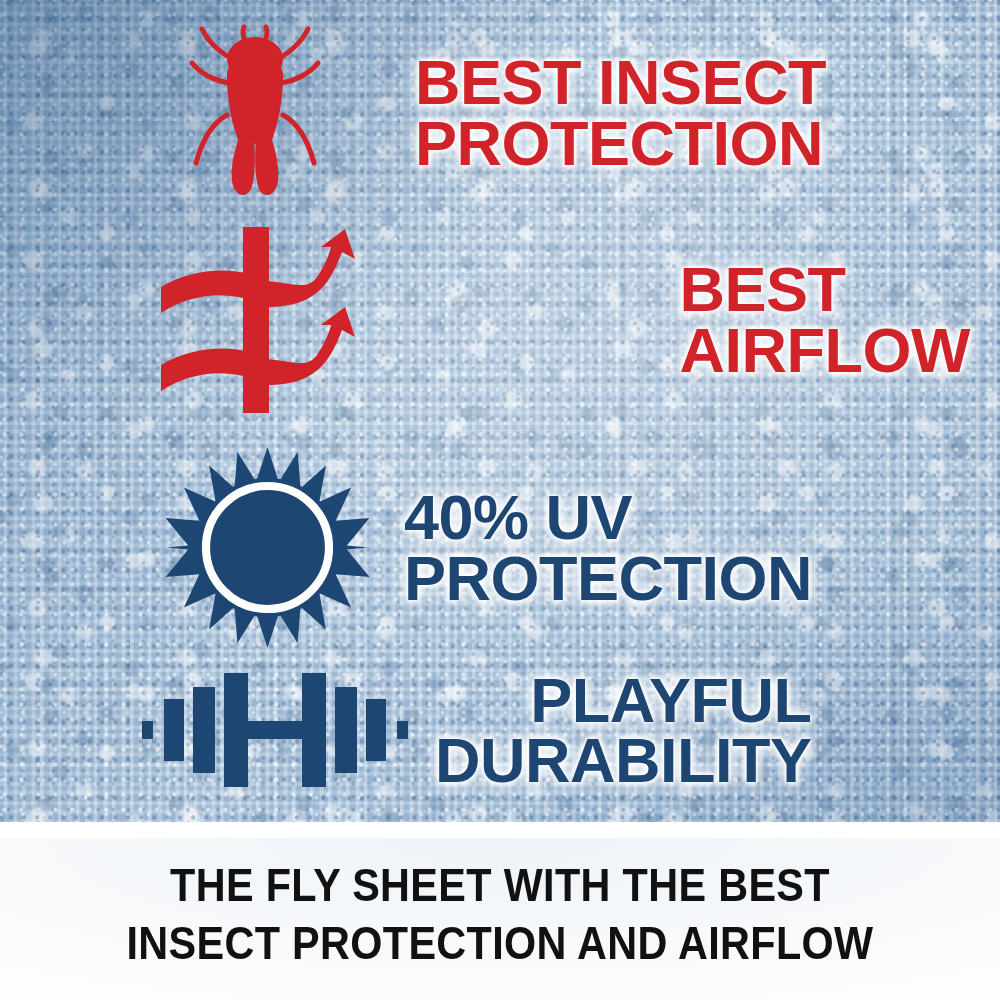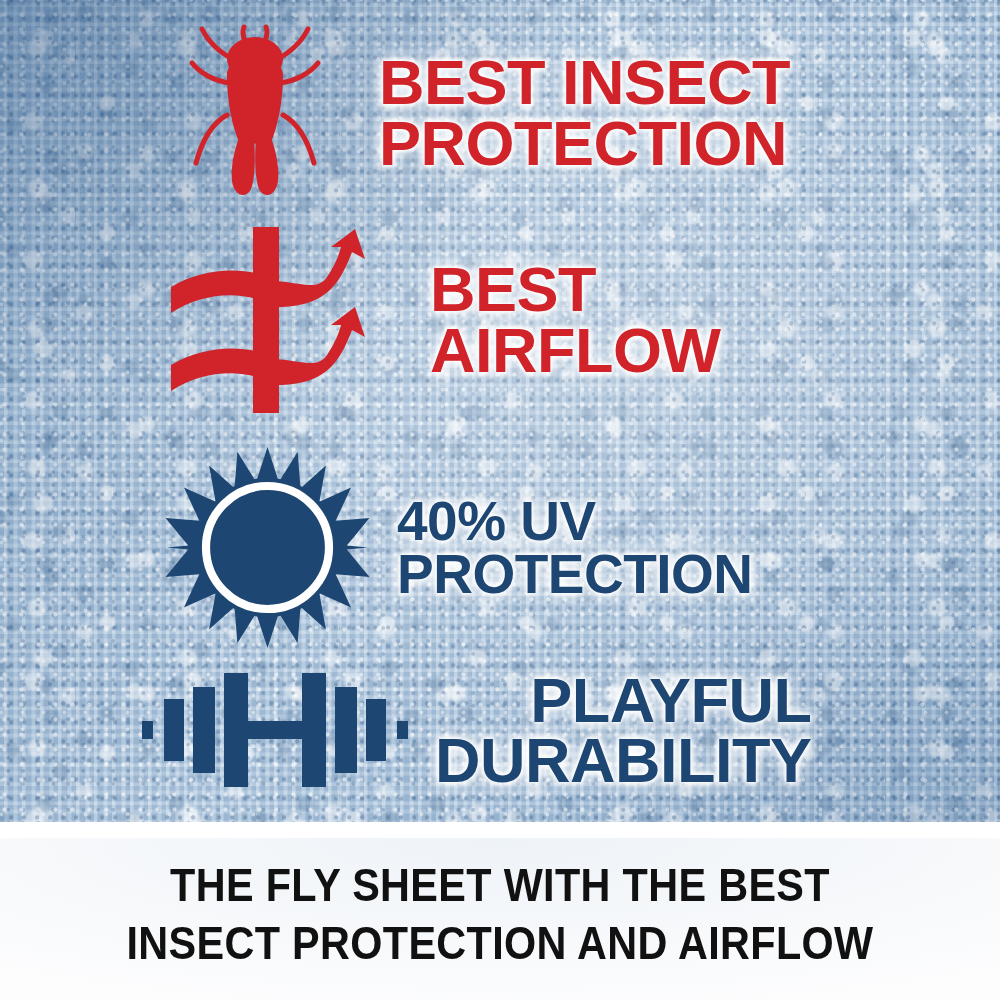--- a/index.html
+++ b/index.html
@@ -115,29 +115,29 @@
   .txt.navy{
     color:#1d4673;
     text-shadow:
       0 0 5px #ffffff, 0 0 5px #ffffff, 0 0 9px #ffffff,
       0 0 14px rgba(255,255,255,.95), 0 0 20px rgba(255,255,255,.75);
   }
 
   
   #row-insect{left:175px;top:20px;width:800px;height:185px;}
   #row-insect .icon-cell{width:160px;height:185px;}
-  #row-insect .txt{font-size:63px;margin-left:44px;}
-
-  #row-airflow{left:160px;top:222px;width:820px;height:195px;}
+  #row-insect .txt{font-size:63px;margin-left:80px;}
+
+  #row-airflow{left:150px;top:222px;width:820px;height:195px;justify-content:space-between;}
   #row-airflow .icon-cell{width:215px;height:195px;}
   #row-airflow .txt{font-size:63px;margin-left:55px;}
 
   #row-uv{left:160px;top:440px;width:820px;height:215px;}
   #row-uv .icon-cell{width:215px;height:215px;}
-  #row-uv .txt{font-size:55px;margin-left:22px;}
+  #row-uv .txt{font-size:63px;margin-left:29px;}
 
   #row-durability{left:135px;top:650px;width:850px;height:160px;}
   #row-durability .icon-cell{width:280px;height:160px;}
   #row-durability .txt{font-size:63px;margin-left:20px;text-align:right;}
 
   svg{display:block;overflow:visible;}
 </style>
 </head>
 <body>
 

